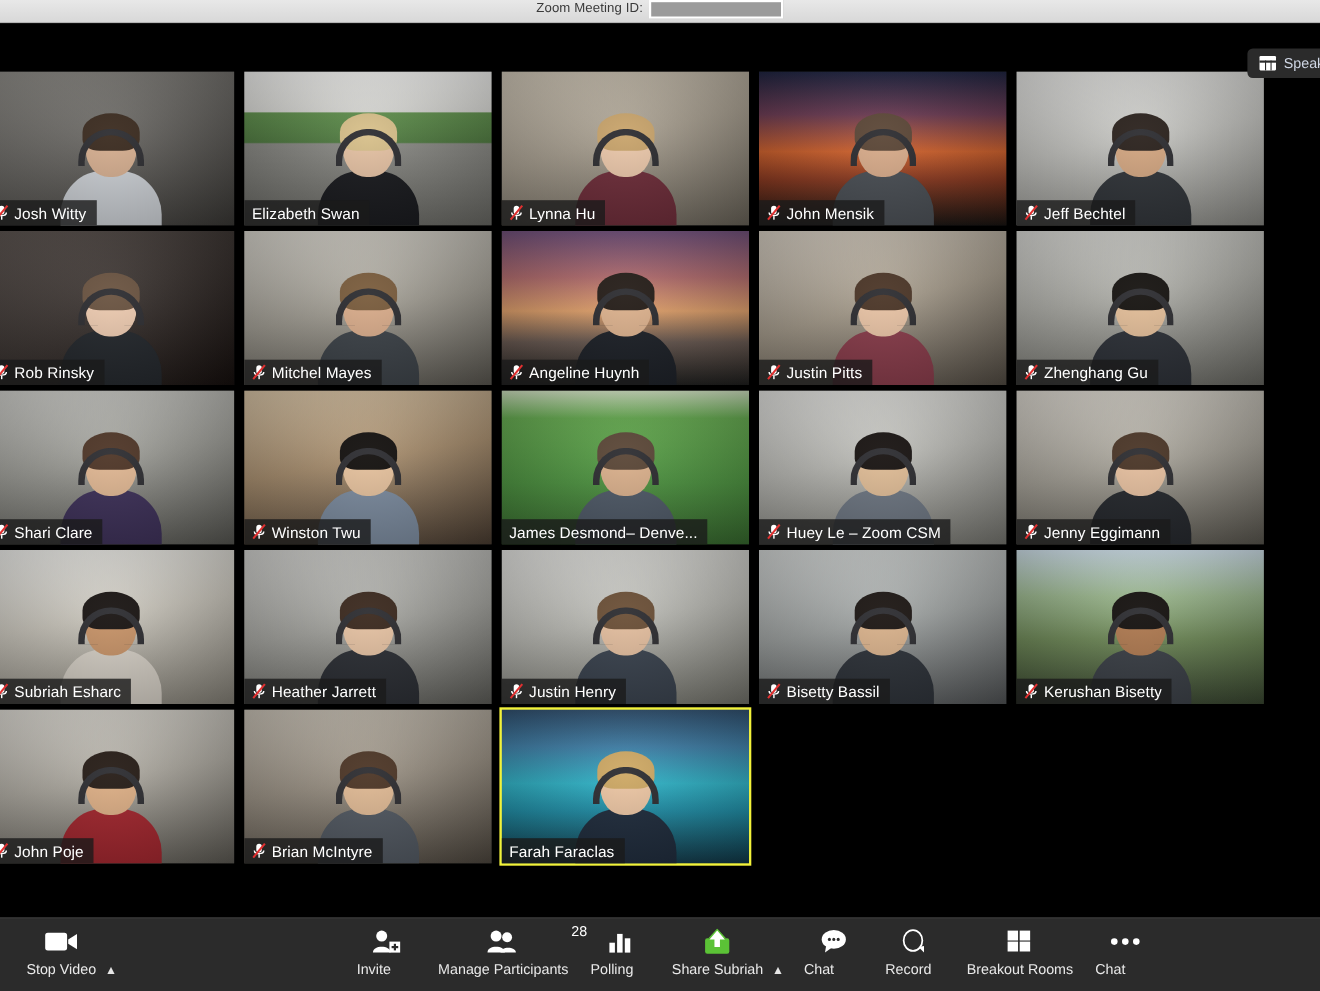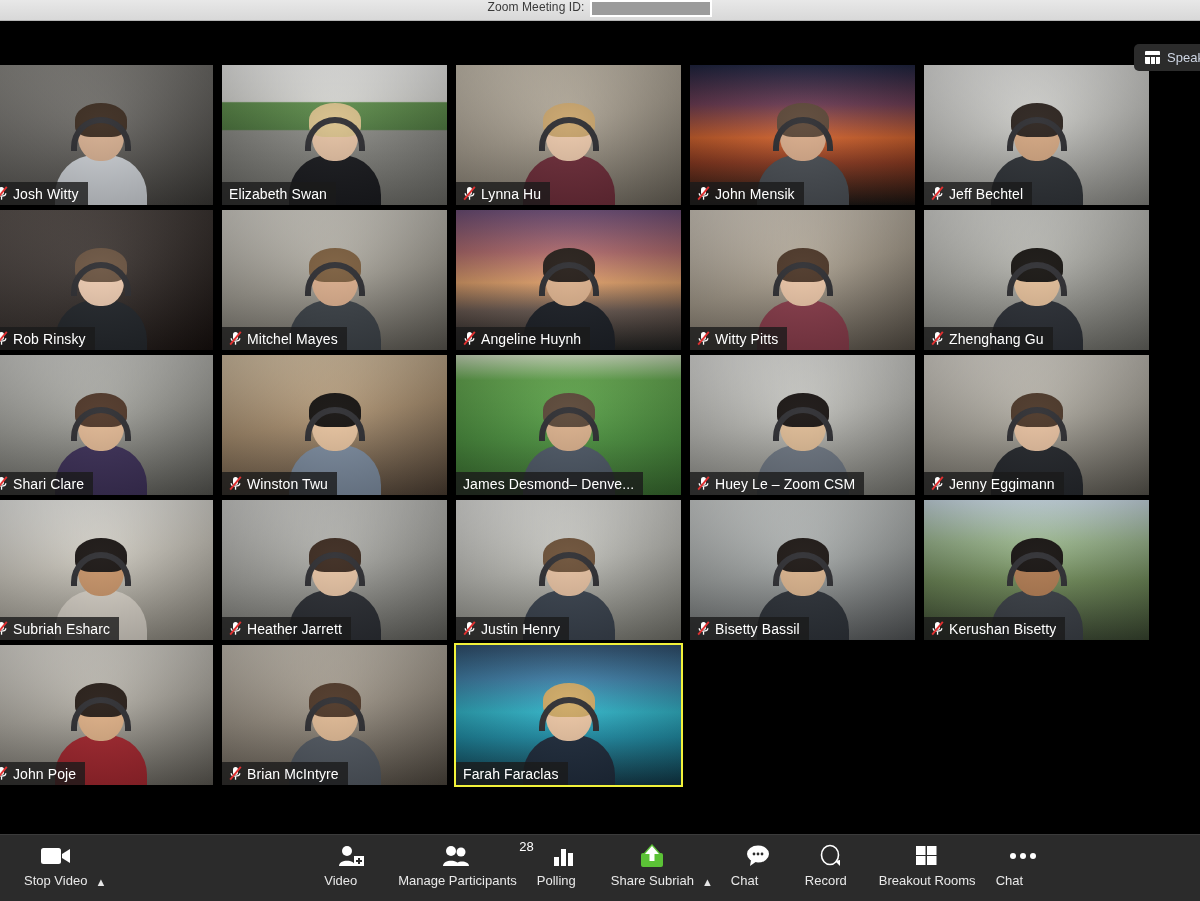--- a/index.html
+++ b/index.html
@@ -453,21 +453,21 @@
         </div>
         <div class="nameplate">
           <span class="mute-icon">
 <svg width="13" height="15" viewBox="0 0 13 15">
   <rect x="4" y="1" width="5" height="8" rx="2.5" fill="#ffffff"></rect>
   <path d="M2.2 7.2 C2.2 11 10.8 11 10.8 7.2" fill="none" stroke="#ffffff" stroke-width="1.3"></path>
   <rect x="5.9" y="10.5" width="1.3" height="3.2" fill="#ffffff"></rect>
   <line x1="1.2" y1="13.6" x2="11.8" y2="0.9" stroke="#e03030" stroke-width="1.9"></line>
 </svg>
           </span>
-          <span class="name">Witty Pitts</span>
+          <span class="name">Justin Pitts</span>
         </div>
       </div>
       <div class="tile">
         <div class="tile-video" style="background: linear-gradient(170deg, rgb(218, 218, 214) 0%, rgb(176, 176, 170) 42%, rgb(108, 108, 102) 100%);">
           <div class="person">
             <div class="torso" style="background:#2b2f36"></div>
             <div class="head" style="background:#e6c09a"></div>
             <div class="hair" style="background:#15120f"></div>
             <div class="phones"></div>
           </div>
@@ -763,21 +763,21 @@
     <div class="ctrl-item">
       <span class="ctrl-glyph">
         <svg width="26" height="22" viewBox="0 0 26 22">
           <circle cx="9" cy="6" r="5" fill="#fff"></circle>
           <path d="M1 21 C1 14 17 14 17 21 Z" fill="#fff"></path>
           <rect x="16" y="11" width="10" height="10" fill="#fff"></rect>
           <rect x="20" y="13" width="2" height="6" fill="#2b2b2b"></rect>
           <rect x="18" y="15" width="6" height="2" fill="#2b2b2b"></rect>
         </svg>
       </span>
-      <span class="ctrl-label">Video</span>
+      <span class="ctrl-label">Invite</span>
     </div>
 
     <div class="ctrl-item">
       <span class="ctrl-glyph">
         <svg width="30" height="22" viewBox="0 0 30 22">
           <circle cx="8" cy="6" r="5" fill="#fff"></circle>
           <circle cx="18" cy="7" r="4.5" fill="#fff"></circle>
           <path d="M0 21 C0 14 16 14 16 21 Z" fill="#fff"></path>
           <path d="M12 21 C12 15 26 15 26 21 Z" fill="#fff"></path>
         </svg>

